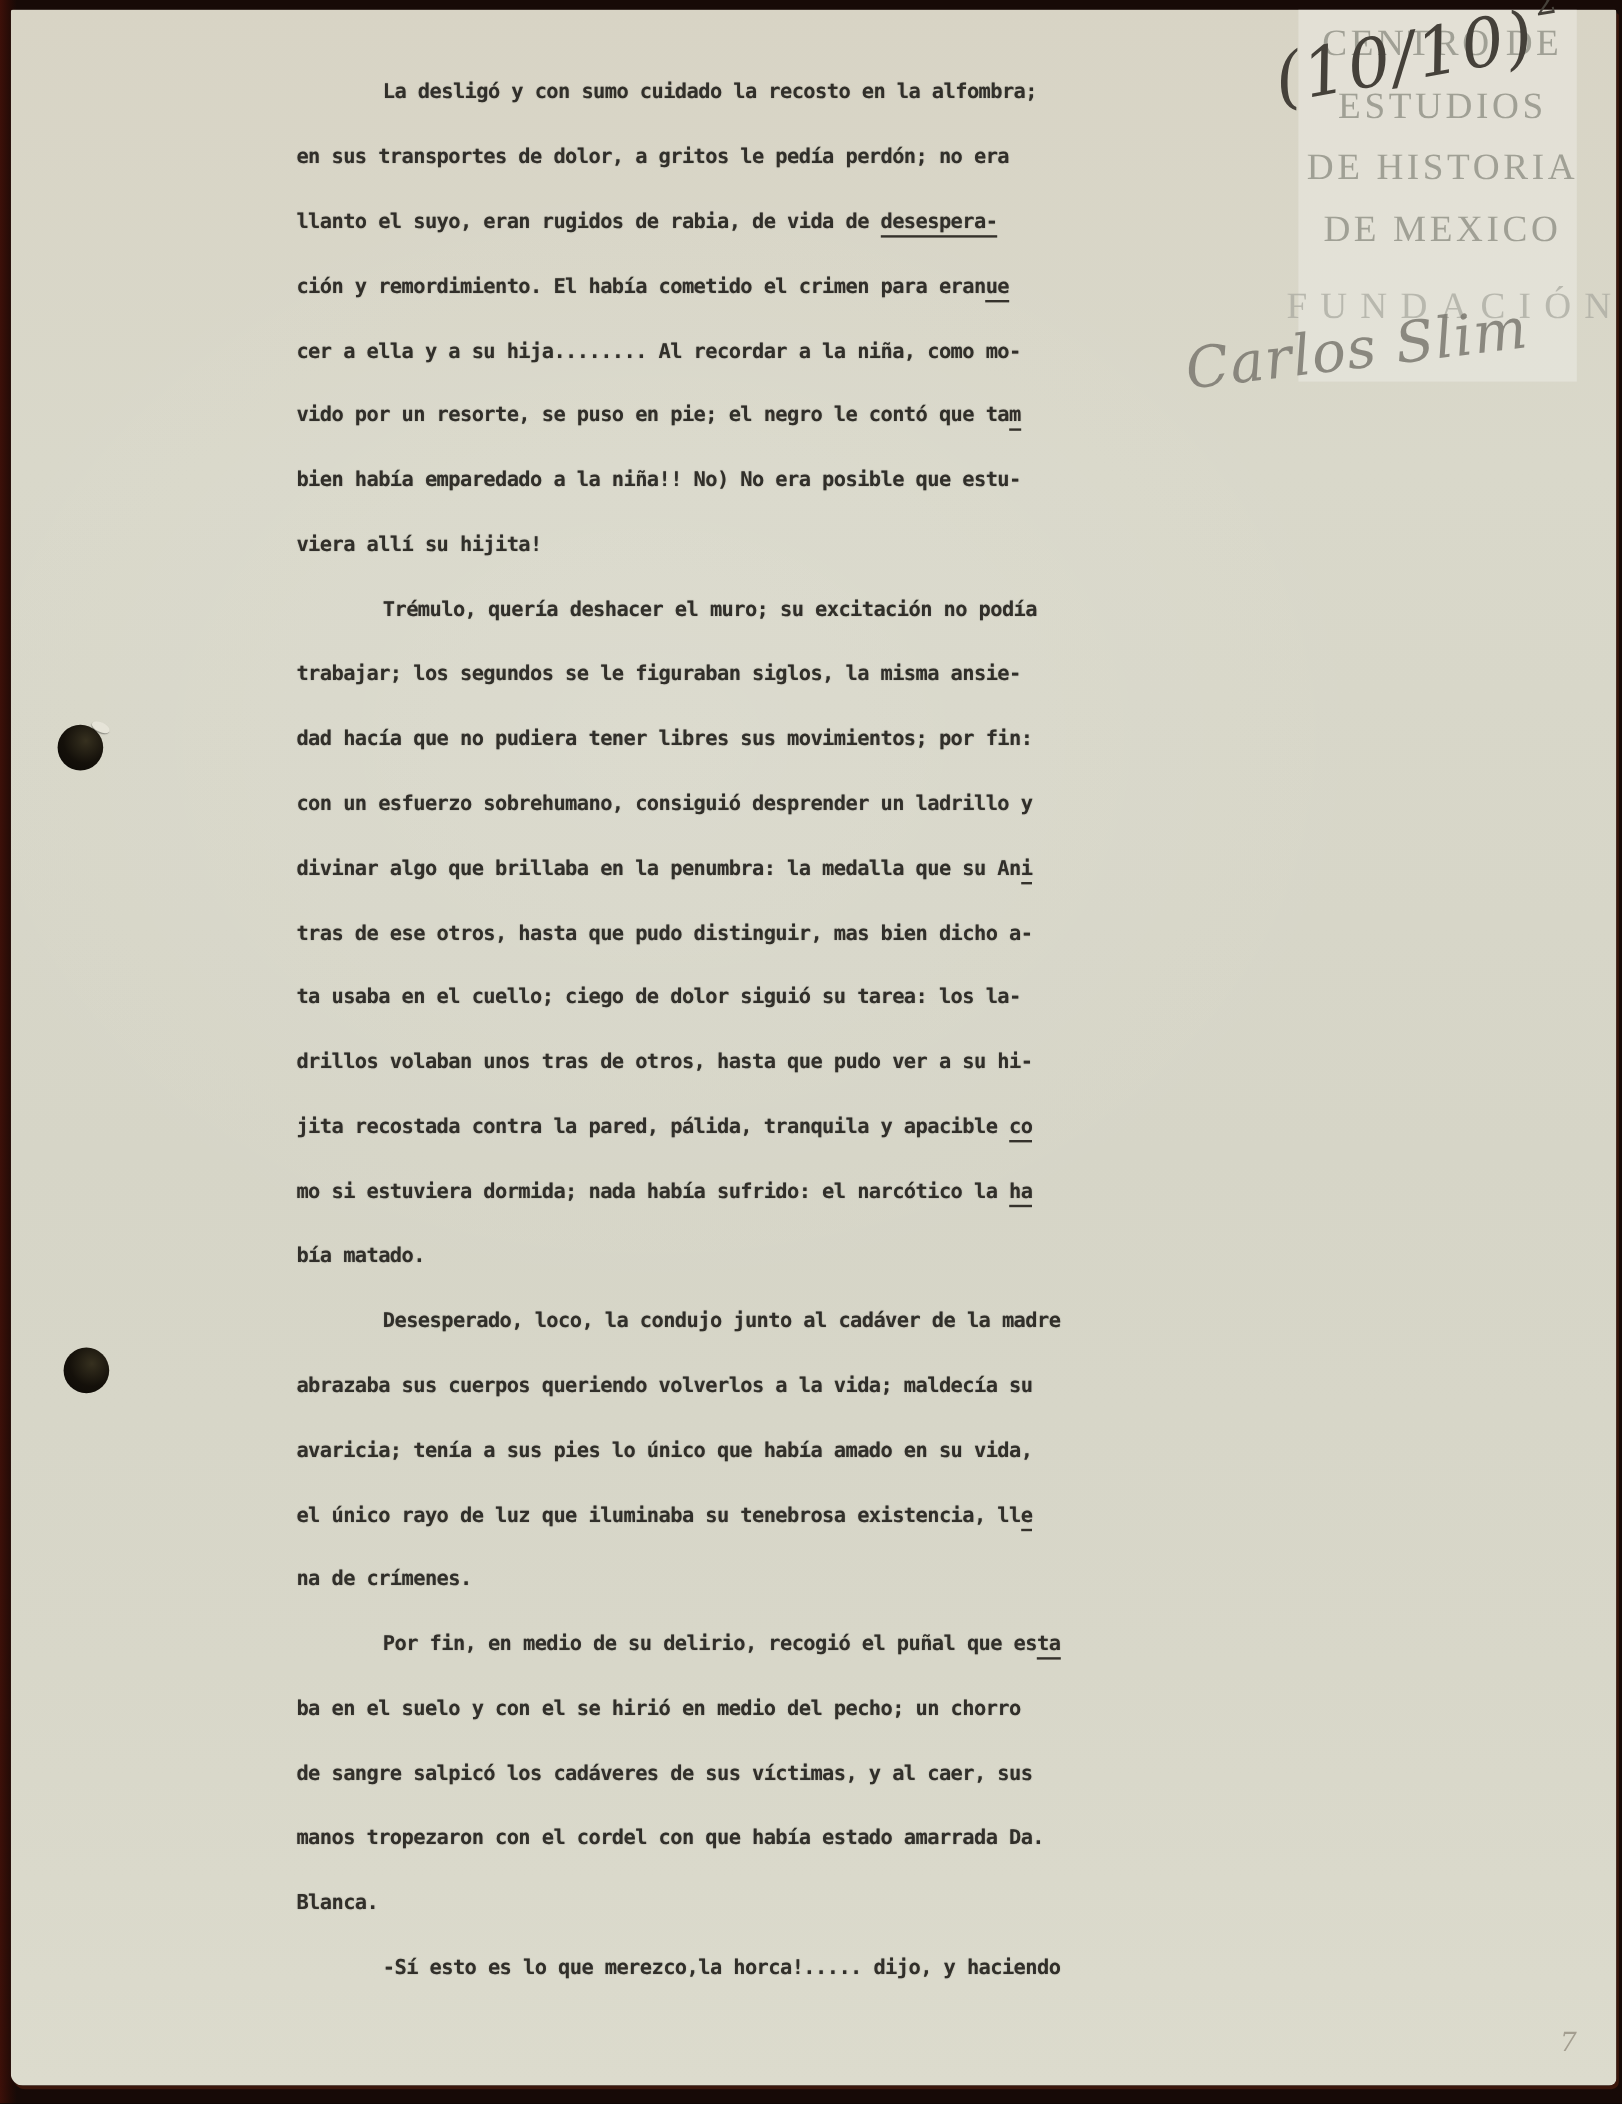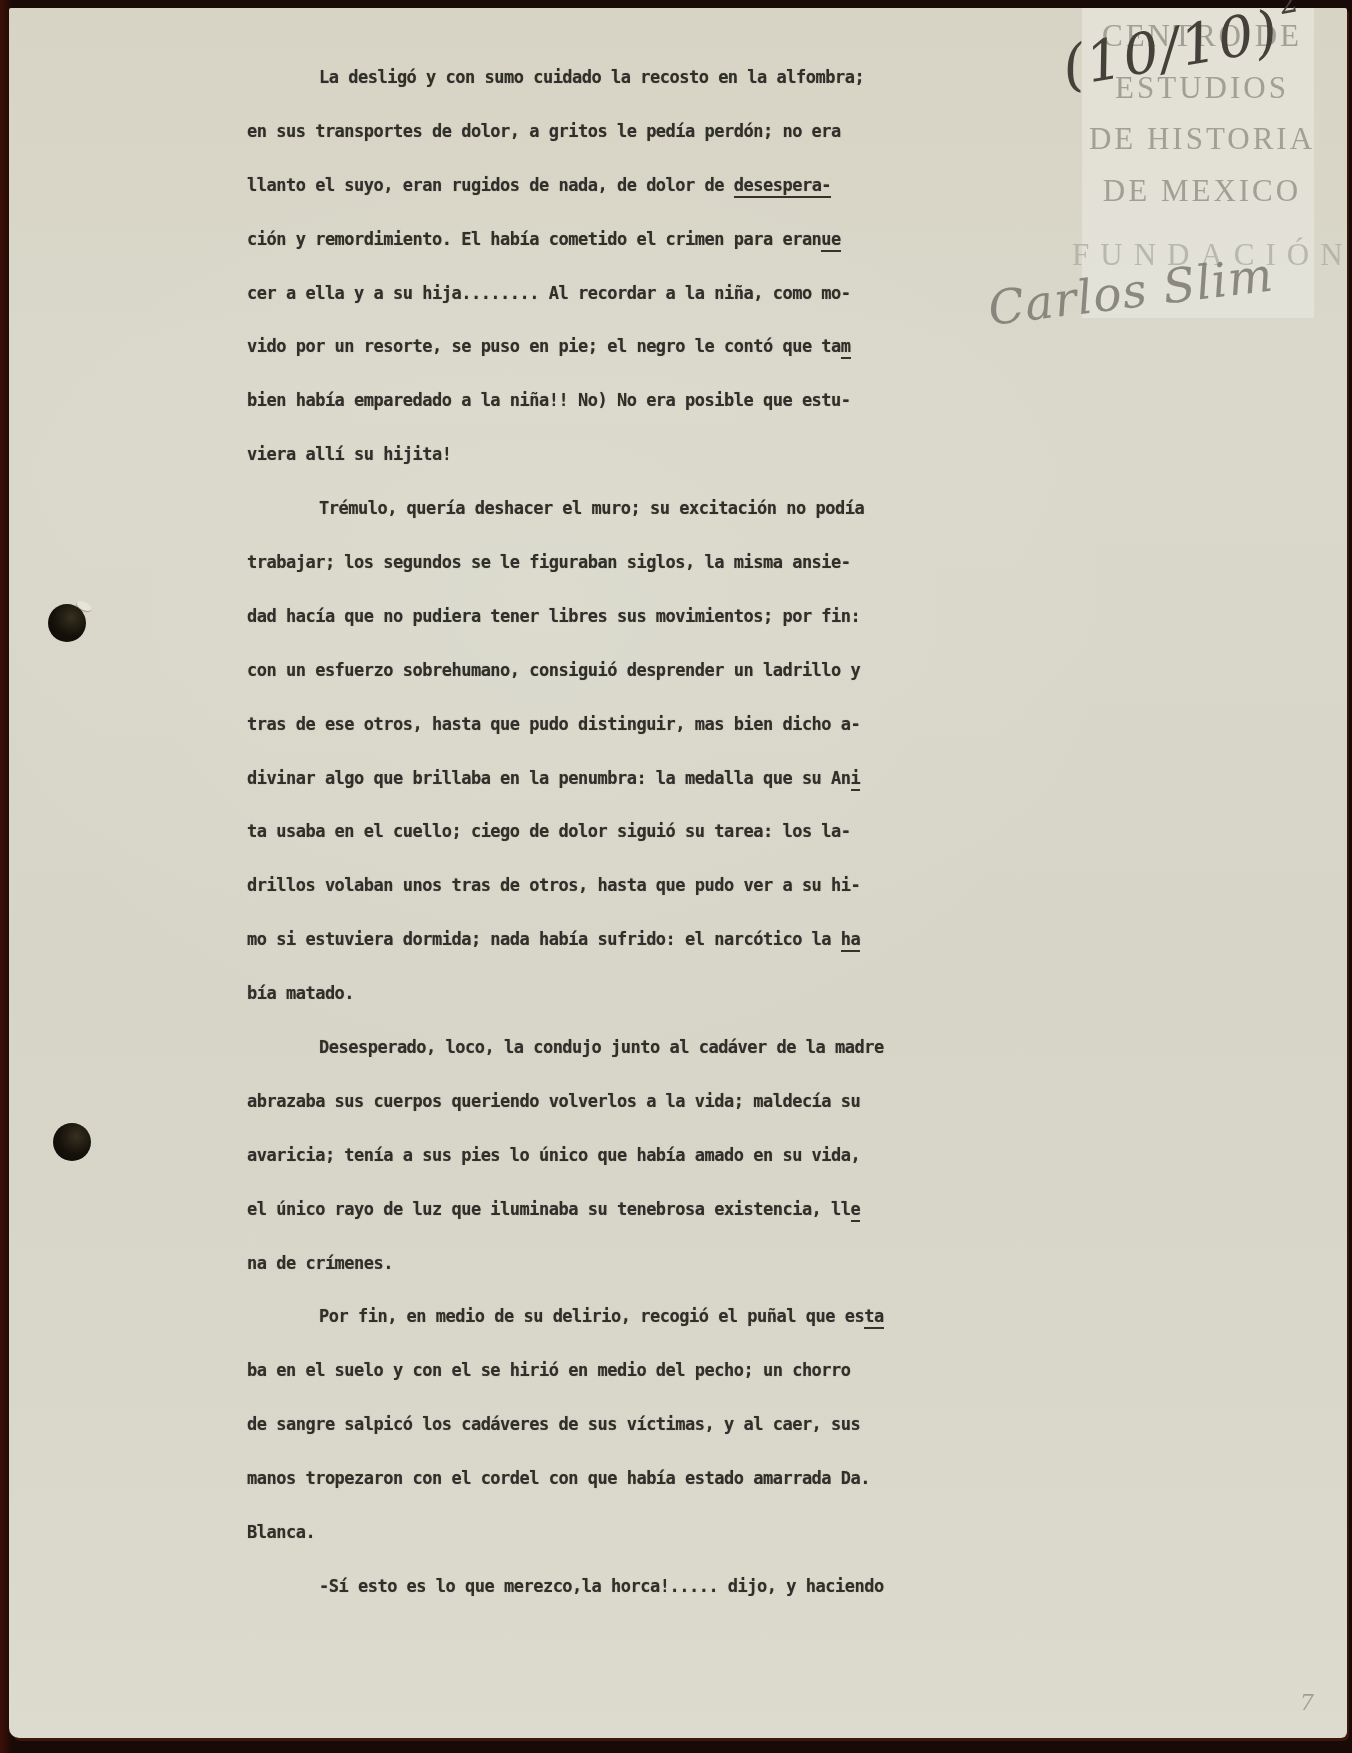--- a/index.html
+++ b/index.html
@@ -99,34 +99,35 @@
     <div class="handnote"><span>(10/10)</span><sup>2</sup></div>
 
     <div class="hole" style="left:39px;top:596px;">
       <div class="hole-notch"></div>
     </div>
     <div class="hole" style="left:44px;top:1115px;"></div>
 
     <div class="typed">
         <div class="line indent"><span>La desligó y con sumo cuidado la recosto en la alfombra;</span></div>
         <div class="line"><span>en sus transportes de dolor, a gritos le pedía perdón; no era</span></div>
-        <div class="line"><span>llanto el suyo, eran rugidos de nada, de dolor de </span><u>desespera-</u></div>
+        <div class="line"><span>llanto el suyo, eran rugidos de rabia, de vida de </span><u>desespera-</u></div>
         <div class="line"><span>ción y remordimiento. El había cometido el crimen para eran</span><u>ue</u></div>
         <div class="line"><span>cer a ella y a su hija........ Al recordar a la niña, como mo-</span></div>
         <div class="line"><span>vido por un resorte, se puso en pie; el negro le contó que ta</span><u>m</u></div>
         <div class="line"><span>bien había emparedado a la niña!! No) No era posible que estu-</span></div>
         <div class="line"><span>viera allí su hijita!</span></div>
         <div class="line indent"><span>Trémulo, quería deshacer el muro; su excitación no podía</span></div>
         <div class="line"><span>trabajar; los segundos se le figuraban siglos, la misma ansie-</span></div>
         <div class="line"><span>dad hacía que no pudiera tener libres sus movimientos; por fin:</span></div>
         <div class="line"><span>con un esfuerzo sobrehumano, consiguió desprender un ladrillo y</span></div>
+        <div class="line"><span>divinar algo que brillaba en la penumbra: la medalla que su An</span><u>i</u></div>
         <div class="line"><span>tras de ese otros, hasta que pudo distinguir, mas bien dicho a-</span></div>
-        <div class="line"><span>divinar algo que brillaba en la penumbra: la medalla que su An</span><u>i</u></div>
         <div class="line"><span>ta usaba en el cuello; ciego de dolor siguió su tarea: los la-</span></div>
         <div class="line"><span>drillos volaban unos tras de otros, hasta que pudo ver a su hi-</span></div>
+        <div class="line"><span>jita recostada contra la pared, pálida, tranquila y apacible </span><u>co</u></div>
         <div class="line"><span>mo si estuviera dormida; nada había sufrido: el narcótico la </span><u>ha</u></div>
         <div class="line"><span>bía matado.</span></div>
         <div class="line indent"><span>Desesperado, loco, la condujo junto al cadáver de la madre</span></div>
         <div class="line"><span>abrazaba sus cuerpos queriendo volverlos a la vida; maldecía su</span></div>
         <div class="line"><span>avaricia; tenía a sus pies lo único que había amado en su vida,</span></div>
         <div class="line"><span>el único rayo de luz que iluminaba su tenebrosa existencia, ll</span><u>e</u></div>
         <div class="line"><span>na de crímenes.</span></div>
         <div class="line indent"><span>Por fin, en medio de su delirio, recogió el puñal que es</span><u>ta</u></div>
         <div class="line"><span>ba en el suelo y con el se hirió en medio del pecho; un chorro</span></div>
         <div class="line"><span>de sangre salpicó los cadáveres de sus víctimas, y al caer, sus</span></div>

